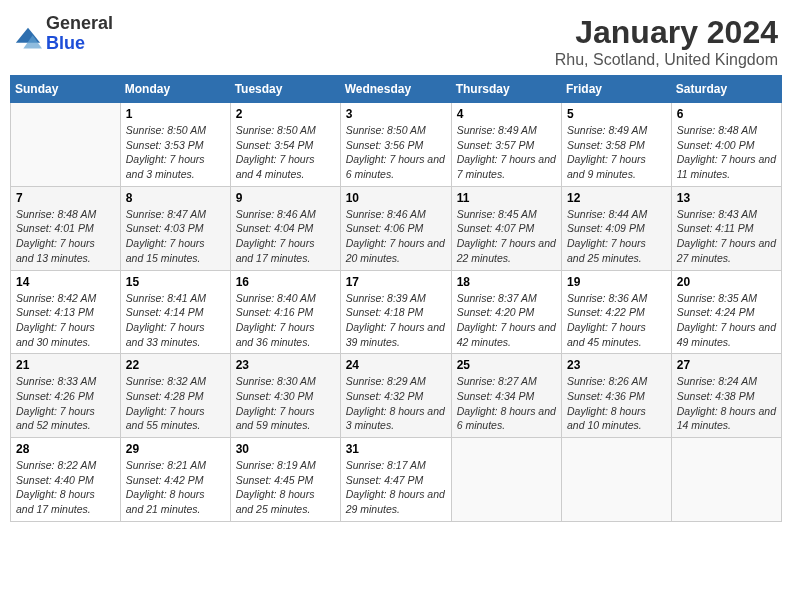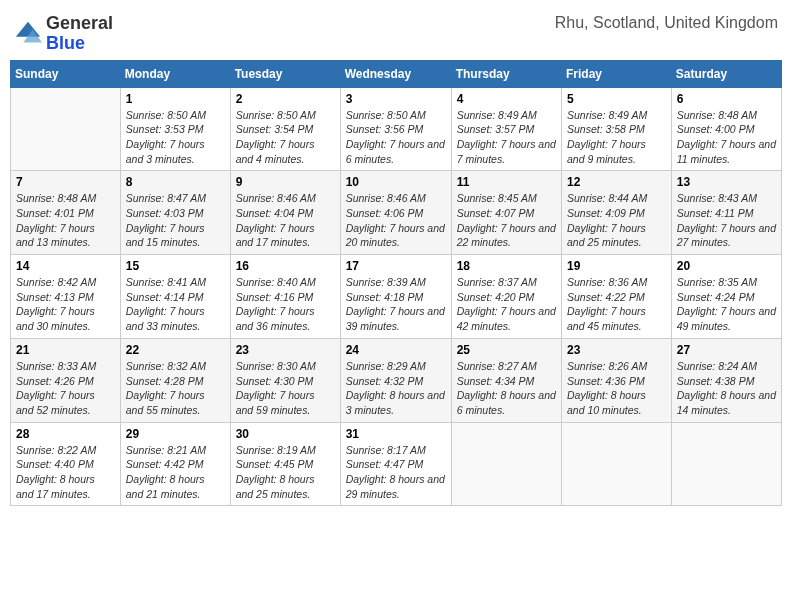--- a/index.html
+++ b/index.html
@@ -12,21 +12,21 @@
     }
     .header-area {
       display: flex;
       justify-content: space-between;
       align-items: flex-start;
       margin-bottom: 6px;
       padding: 4px 4px 0 4px;
     }
     .logo {
       display: flex;
-      align-items: center;
+      align-items: flex-end;
       gap: 4px;
     }
     .logo-text {
       display: flex;
       flex-direction: column;
       line-height: 1.1;
     }
     .logo-general {
       font-size: 18px;
       font-weight: bold;
@@ -104,20 +104,21 @@
     <svg class="logo-icon" viewBox="0 0 30 30" xmlns="http://www.w3.org/2000/svg">
       <polygon points="15,2 28,18 2,18" fill="#2e6faf"></polygon>
       <polygon points="20,10 30,24 10,24" fill="#5fa0d0" opacity="0.7"></polygon>
     </svg>
     <div class="logo-text">
       <span class="logo-general">General</span>
       <span class="logo-blue">Blue</span>
     </div>
   </div>
   <div class="title-area">
+    <div class="main-title">January 2024</div>
     <div class="subtitle">Rhu, Scotland, United Kingdom</div>
   </div>
 </div>
 
 <table>
   <thead>
     <tr>
     <th>Sunday</th>
         <th>Monday</th>
         <th>Tuesday</th>

